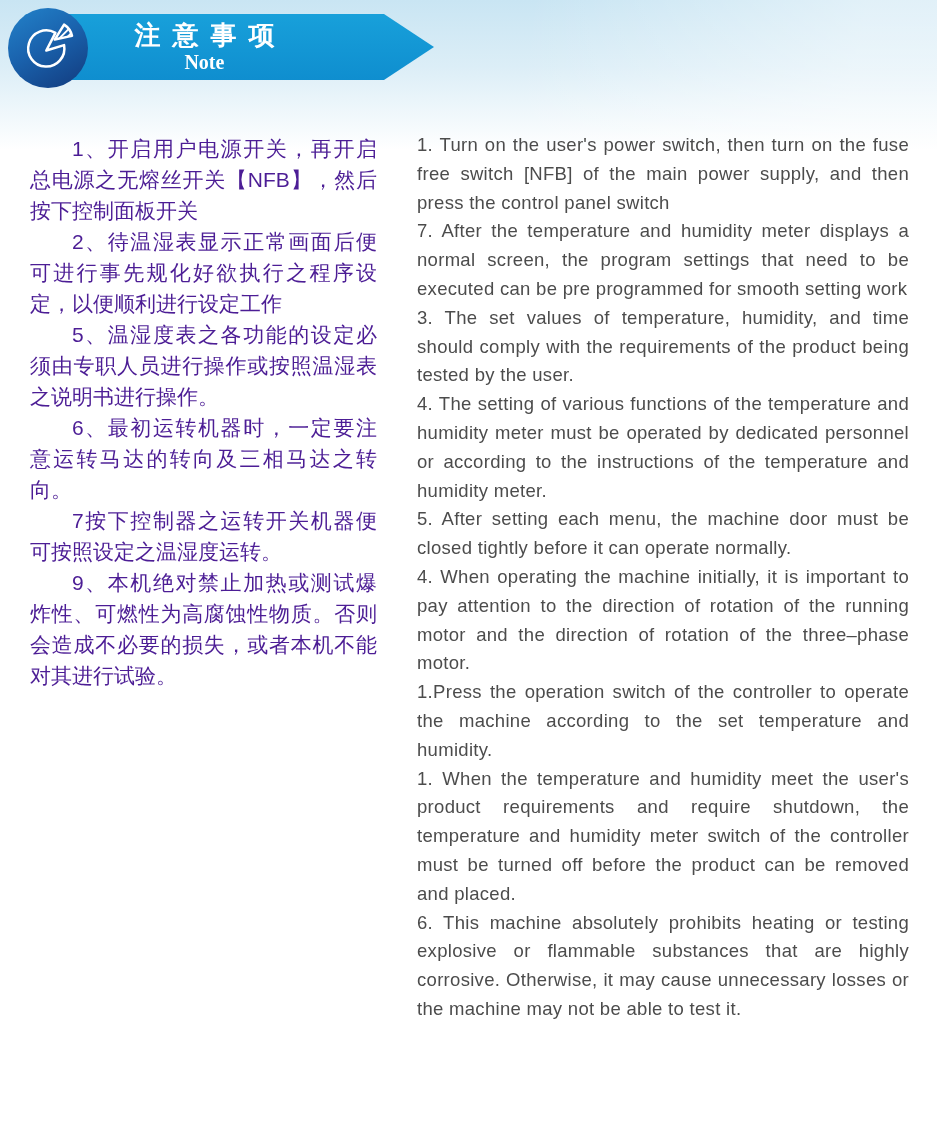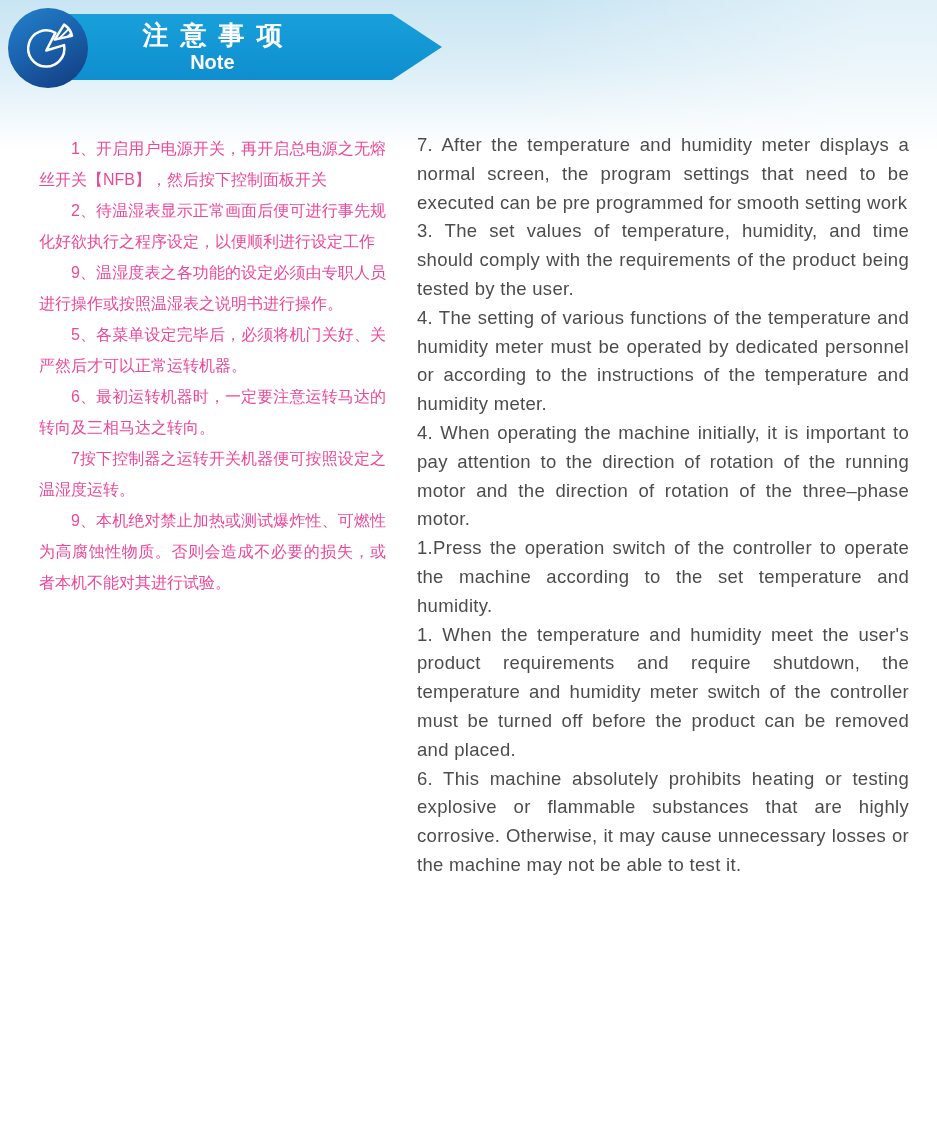--- a/index.html
+++ b/index.html
@@ -10,52 +10,52 @@
     overflow:hidden;
     font-family:"Liberation Sans", sans-serif;
   }
   .bg-top{
     position:absolute;left:0;top:0;width:937px;height:150px;
     background:
       linear-gradient(100deg, rgba(255,255,255,0) 55%, rgba(255,255,255,0.45) 90%),
       linear-gradient(to bottom, #c9e5f3 0%, #dceef7 45%, rgba(255,255,255,0) 100%);
   }
   .banner{
-    position:absolute;left:32px;top:14px;width:410px;height:66px;
+    position:absolute;left:24px;top:14px;width:410px;height:66px;
     background:linear-gradient(to bottom,#18a0da 0%,#0f8ecf 100%);
     clip-path:polygon(0% 0%, 87.8% 0%, 100% 50%, 87.8% 100%, 0% 100%);
     border-radius:4px 0 0 4px;
   }
   .banner-text{
     position:absolute;left:0;top:0;width:88%;height:100%;
     display:flex;flex-direction:column;align-items:center;justify-content:center;
     color:#ffffff;
   }
   .banner-title-zh{
     font-size:26px;font-weight:bold;letter-spacing:12px;text-indent:12px;
     line-height:30px;
     font-family:"DejaVu Serif","Liberation Serif",serif;
   }
   .banner-title-en{
     font-size:20px;font-weight:bold;line-height:24px;
-    font-family:Liberation Sans, sans-serif;
+    font-family:Liberation Serif, serif;
     text-align:center;
   }
   .banner-badge{
     position:absolute;left:8px;top:8px;width:80px;height:80px;
     border-radius:50%;
     background:linear-gradient(150deg,#2383ca 0%,#1a63ae 45%,#123a7d 100%);
     display:flex;align-items:center;justify-content:center;
   }
   .banner-badge svg{display:block;}
   .col{position:absolute;text-align:justify;}
   .col p{margin:0;padding:0;}
   .col-zh{
-    left:39px;top:133px;width:347px;
-    font-size:16px;line-height:31px;color:#ec4899;
+    left:30px;top:133px;width:347px;
+    font-size:21px;line-height:31px;color:#4c1d95;
   }
   .col-zh p{text-indent:2em;}
   .col-en{
     left:417px;top:131px;width:492px;
     font-size:18.5px;line-height:28.8px;color:#4c4c4c;
     letter-spacing:0.3px;
   }
 </style>
 </head>
 <body>
@@ -85,29 +85,30 @@
           <line x1="54" y1="32" x2="72" y2="14"></line>
           <line x1="60" y1="34" x2="78" y2="16"></line>
         </g>
       </g>
     </svg>
   </div>
 
   <div class="col col-zh">
       <p>1、开启用户电源开关，再开启总电源之无熔丝开关【NFB】，然后按下控制面板开关</p>
       <p>2、待温湿表显示正常画面后便可进行事先规化好欲执行之程序设定，以便顺利进行设定工作</p>
-      <p>9、温湿度表之各功能的设定必须由专职人员进行操作或按照温湿表之说明书进行操作。</p>
-      <p>5、各菜单设定完毕后，必须将机门关好、关严然后才可以正常运转机器。</p>
+      <p>5、温湿度表之各功能的设定必须由专职人员进行操作或按照温湿表之说明书进行操作。</p>
       <p>6、最初运转机器时，一定要注意运转马达的转向及三相马达之转向。</p>
       <p>7按下控制器之运转开关机器便可按照设定之温湿度运转。</p>
       <p>9、本机绝对禁止加热或测试爆炸性、可燃性为高腐蚀性物质。否则会造成不必要的损失，或者本机不能对其进行试验。</p>
     </div>
 
   <div class="col col-en">
+      <p>1. Turn on the user's power switch, then turn on the fuse free switch [NFB] of the main power supply, and then press the control panel switch</p>
       <p>7. After the temperature and humidity meter displays a normal screen, the program settings that need to be executed can be pre programmed for smooth setting work</p>
       <p>3. The set values of temperature, humidity, and time should comply with the requirements of the product being tested by the user.</p>
       <p>4. The setting of various functions of the temperature and humidity meter must be operated by dedicated personnel or according to the instructions of the temperature and humidity meter.</p>
+      <p>5. After setting each menu, the machine door must be closed tightly before it can operate normally.</p>
       <p>4. When operating the machine initially, it is important to pay attention to the direction of rotation of the running motor and the direction of rotation of the three–phase motor.</p>
       <p>1.Press the operation switch of the controller to operate the machine according to the set temperature and humidity.</p>
       <p>1. When the temperature and humidity meet the user's product requirements and require shutdown, the temperature and humidity meter switch of the controller must be turned off before the product can be removed and placed.</p>
       <p>6. This machine absolutely prohibits heating or testing explosive or flammable substances that are highly corrosive. Otherwise, it may cause unnecessary losses or the machine may not be able to test it.</p>
     </div>
 </div>
 
 </body></html>

